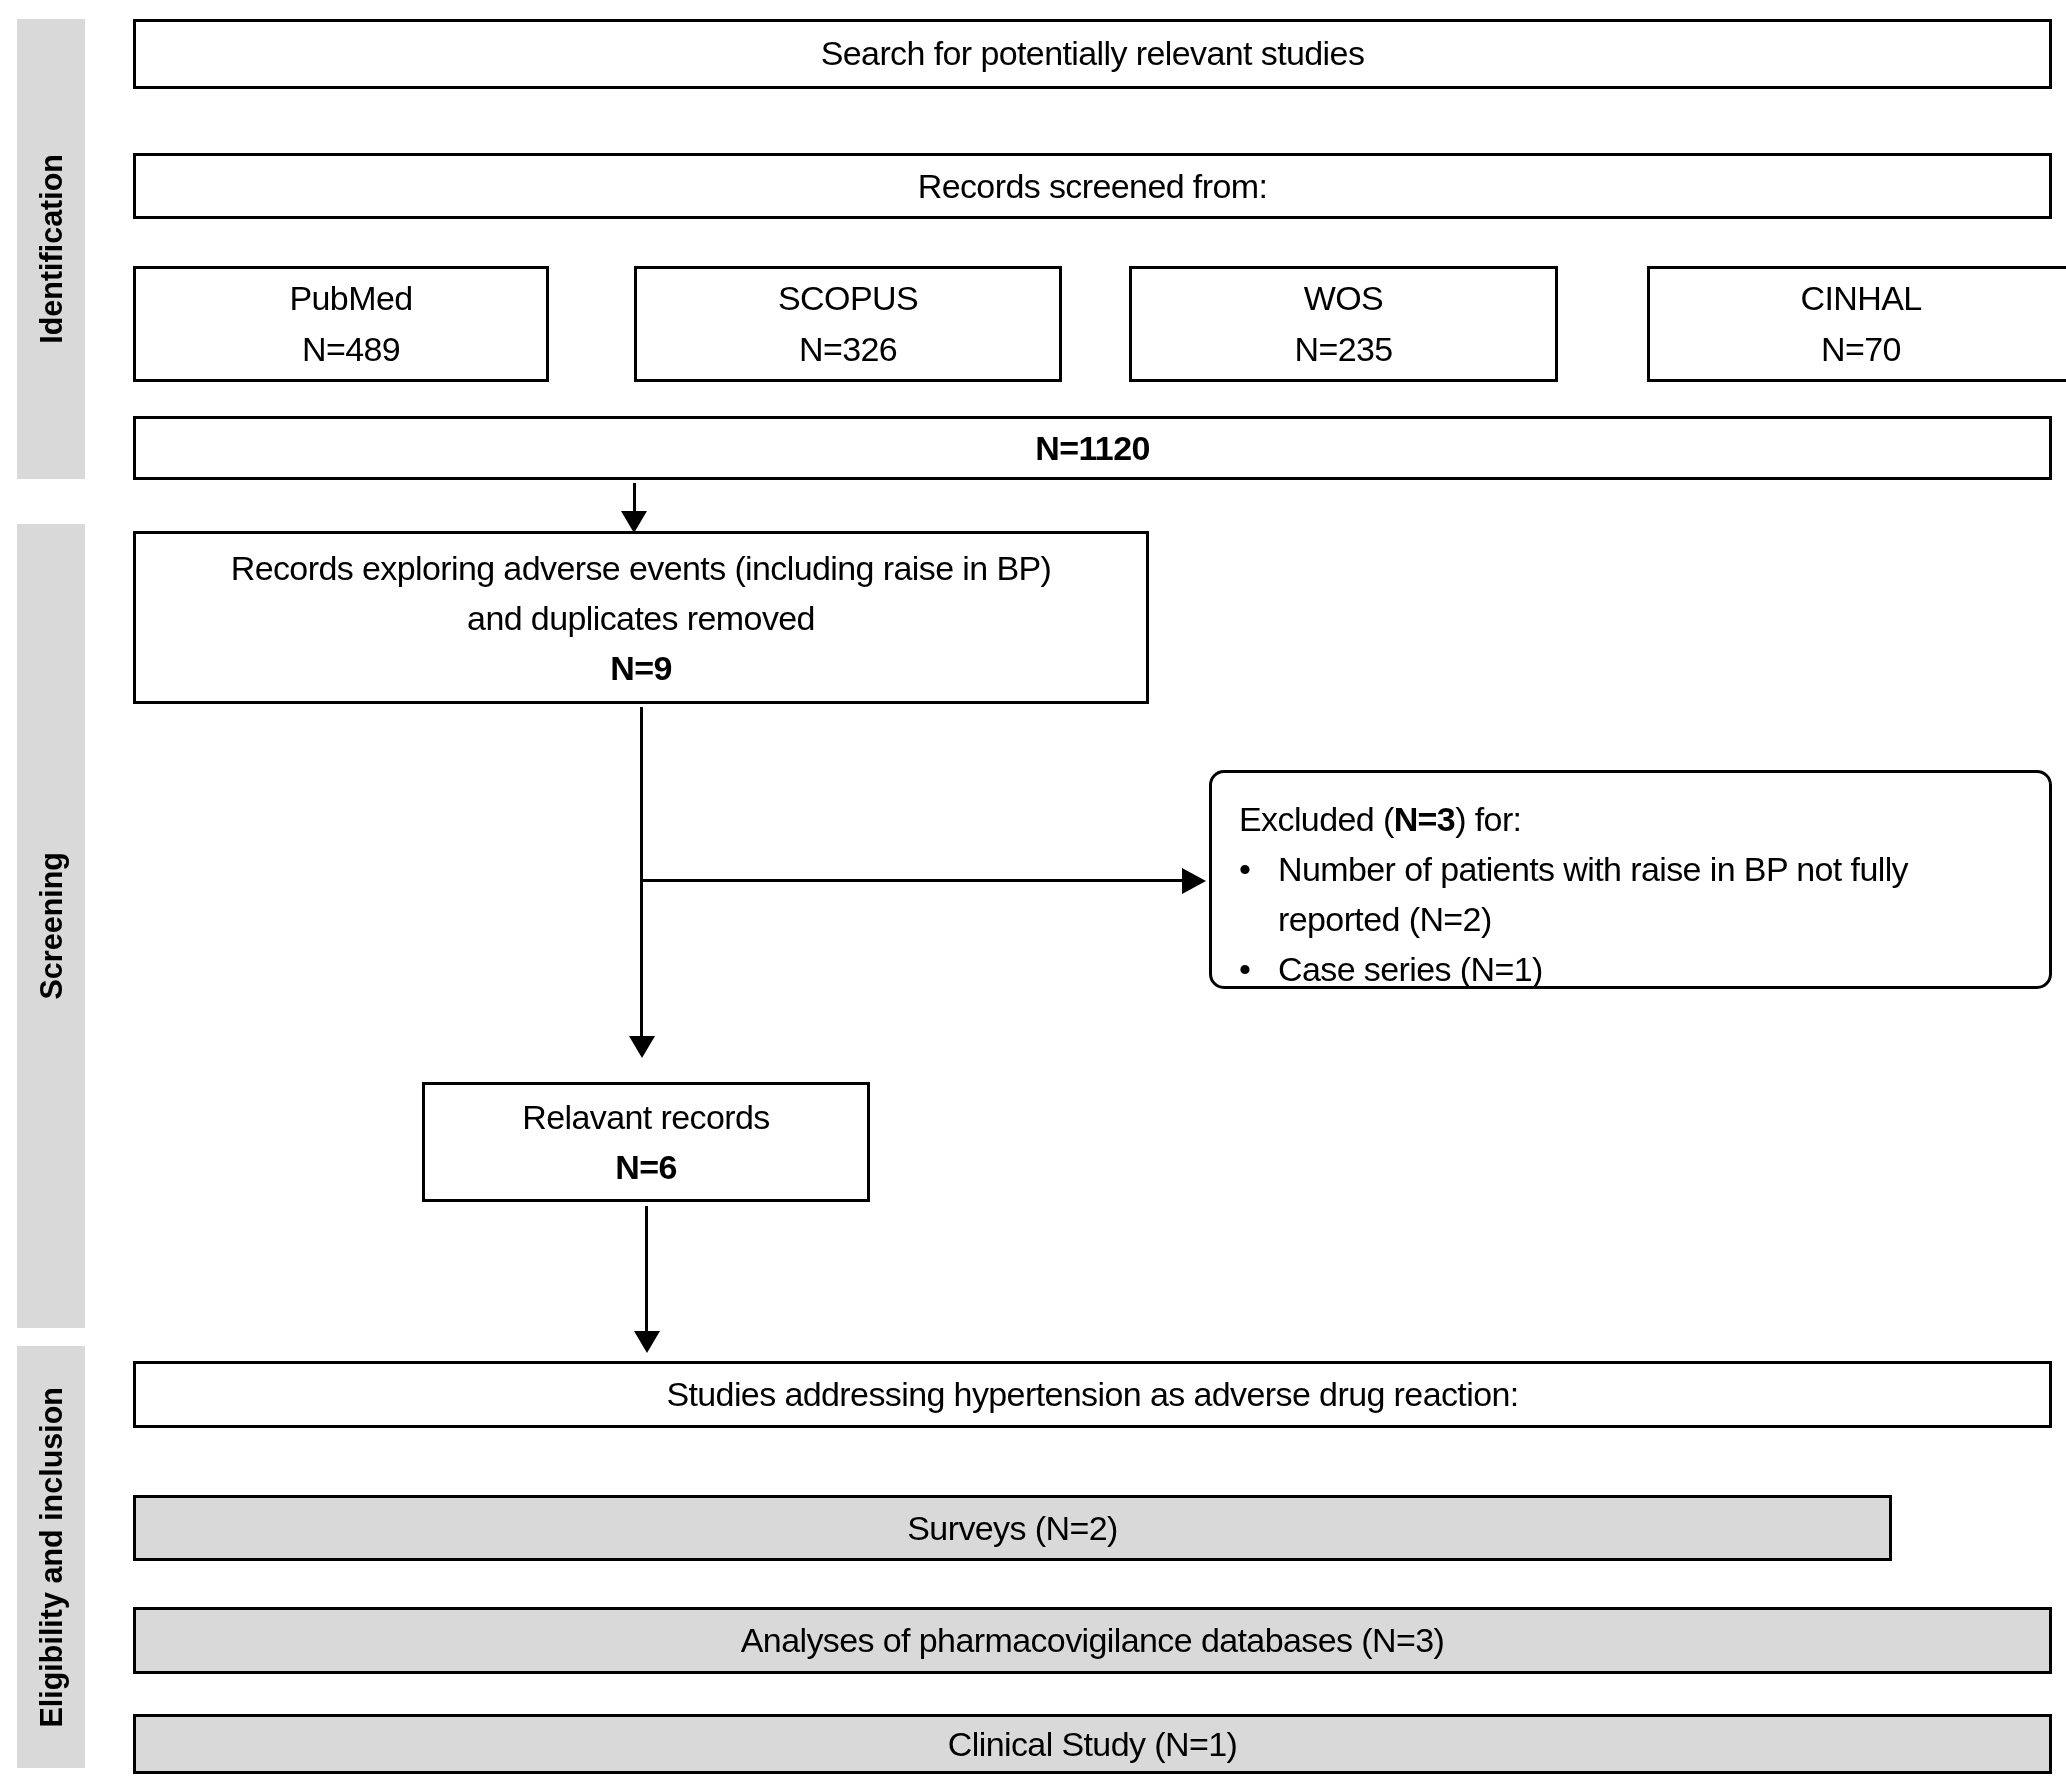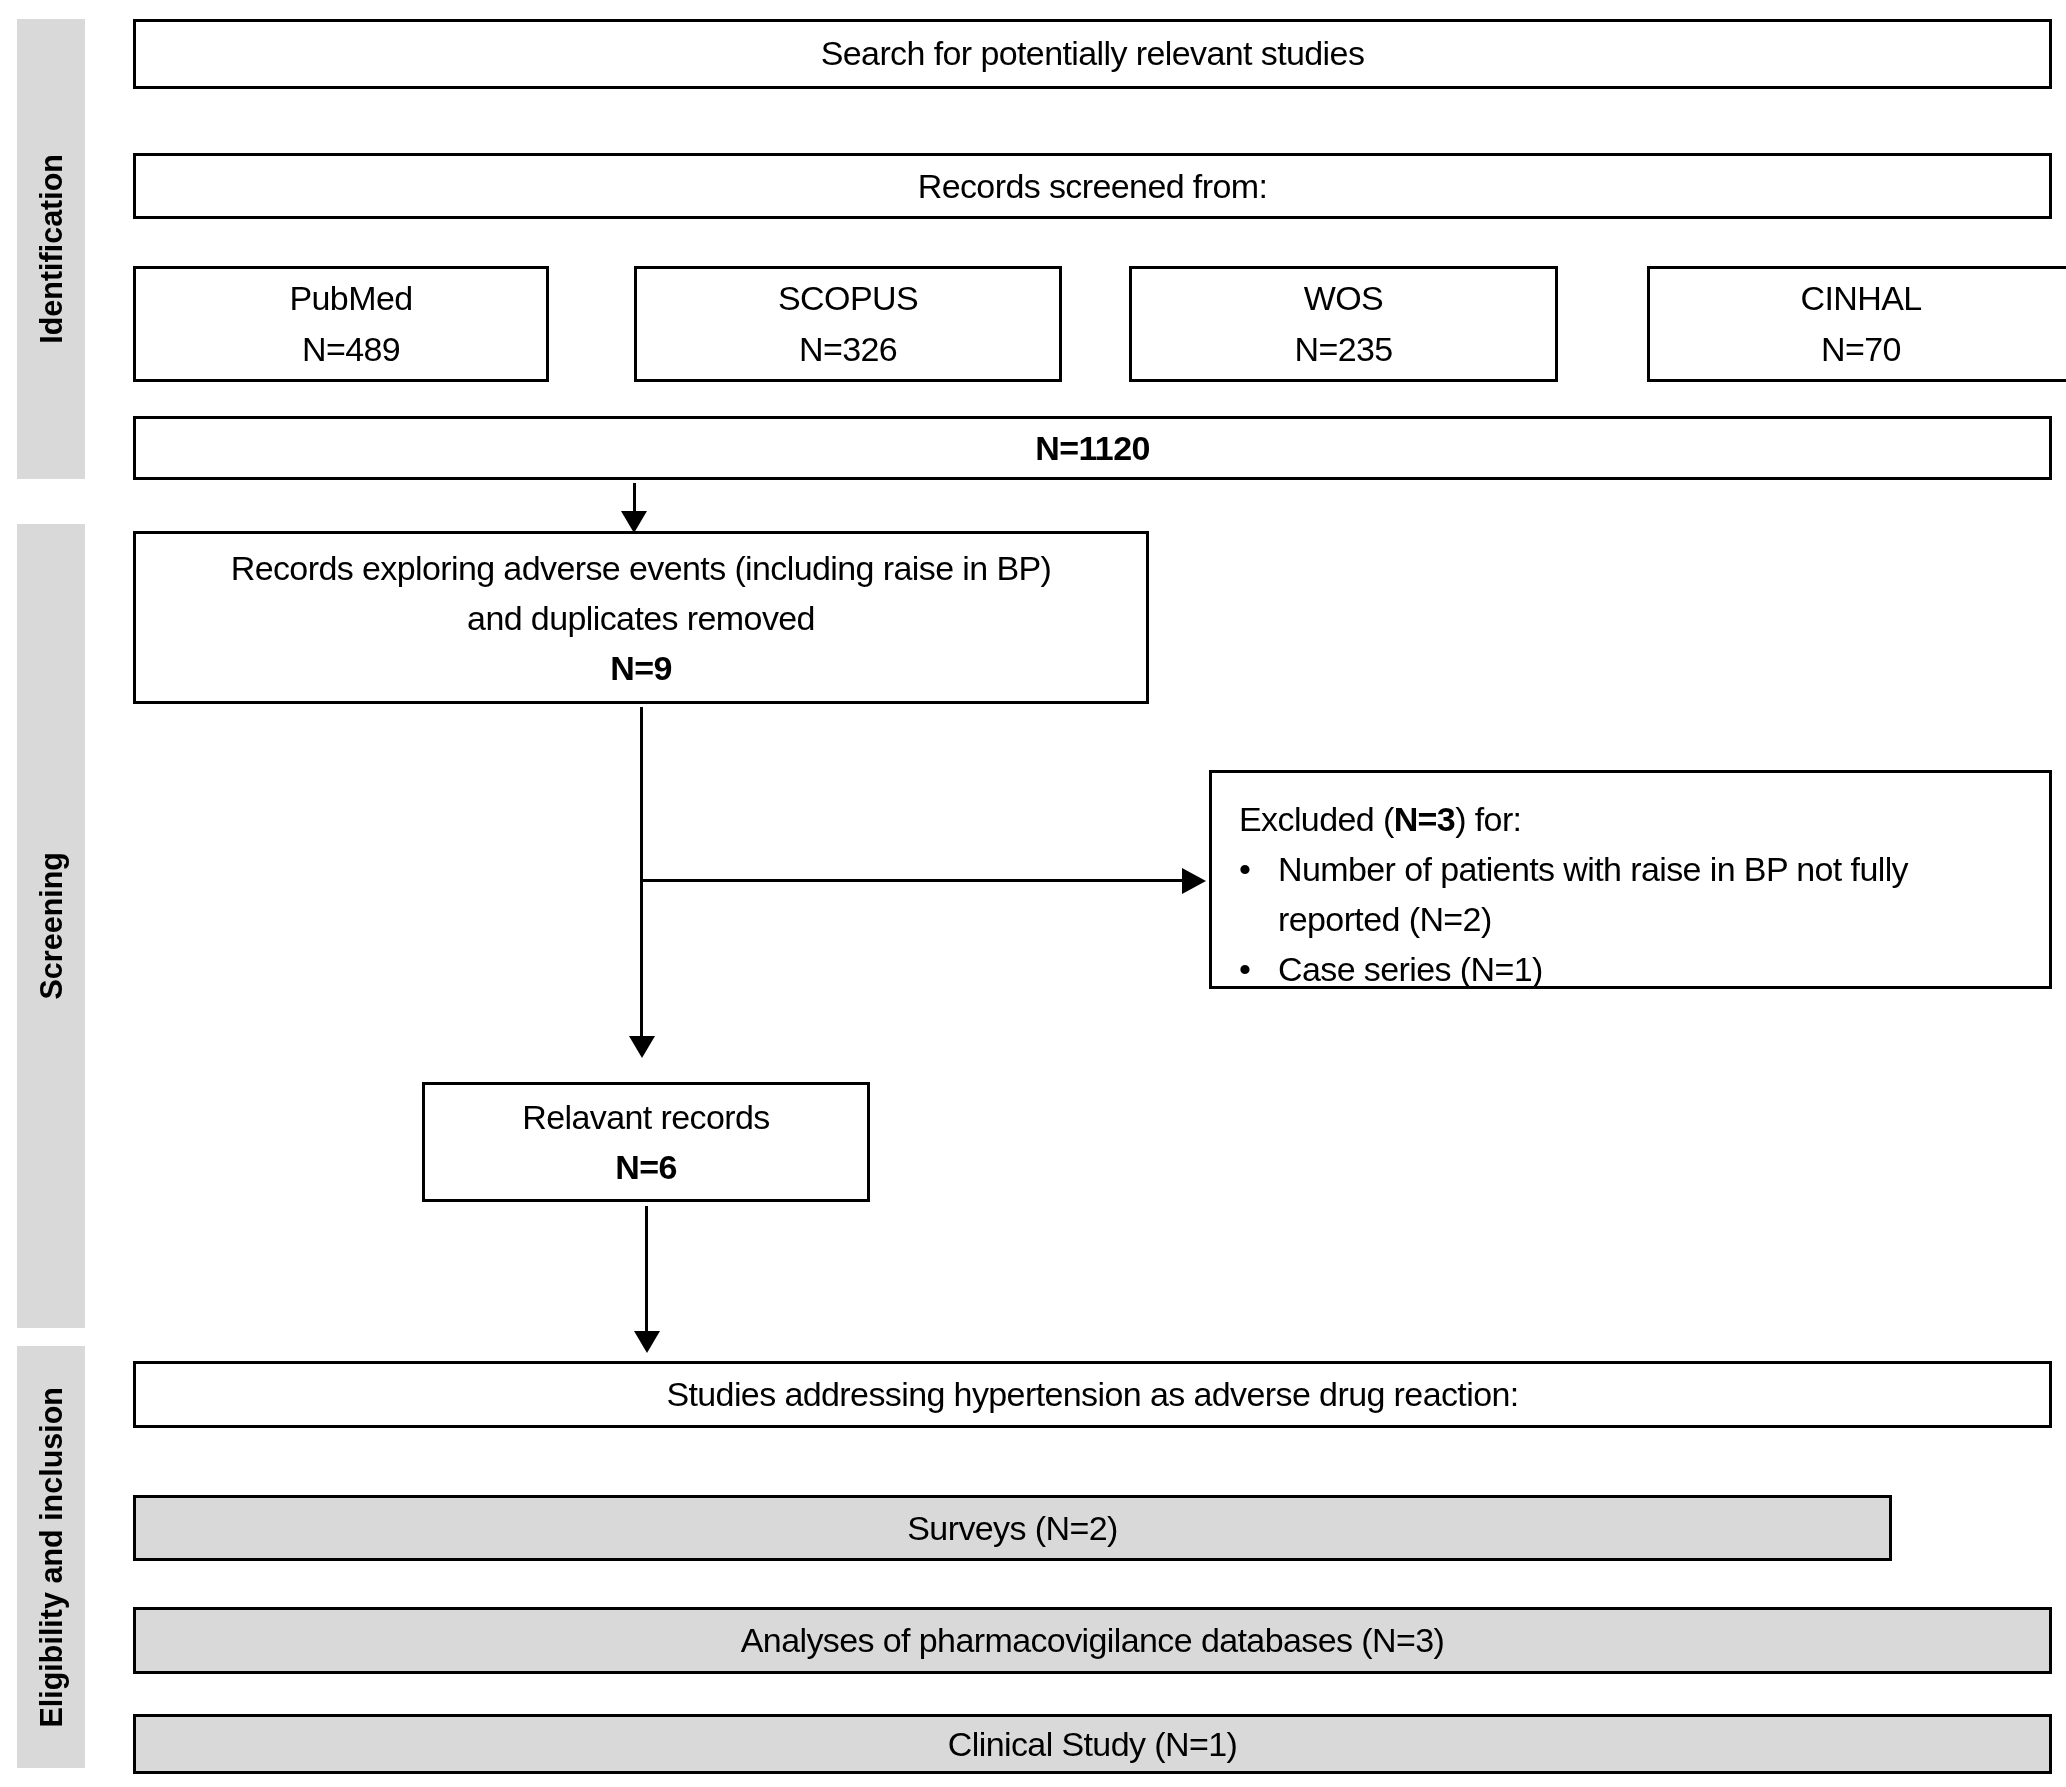--- a/index.html
+++ b/index.html
@@ -47,20 +47,21 @@
   }
   .bx.gray{background:#d9d9d9;}
   .bold{font-weight:bold;}
   
   .bx.excl{
     align-items:stretch;
     justify-content:flex-start;
     text-align:left;
     padding:21px 25px 0 27px;
     line-height:50px;
+    border-radius:15px;
   }
   .bullet-row{display:flex;align-items:flex-start;}
   .bullet-glyph{flex:none;width:39px;}
   .bullet-text{flex:1;}
   
   .vline,.hline{position:absolute;background:#000;}
   .arr-down{
     position:absolute;width:0;height:0;
     border-left:13px solid transparent;
     border-right:13px solid transparent;

